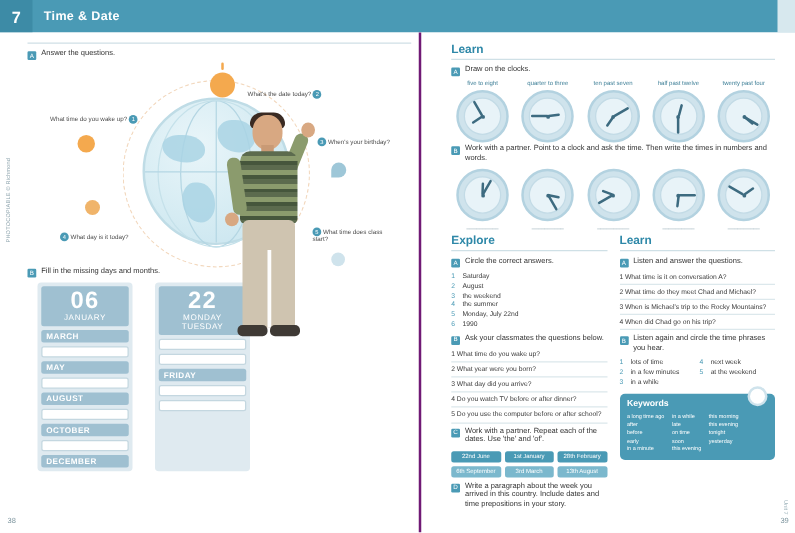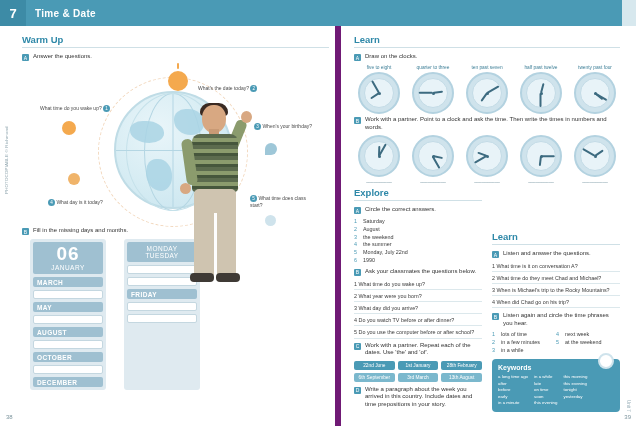--- a/index.html
+++ b/index.html
@@ -50,22 +50,22 @@
   .left-page {
     width: 335px;
     position: relative;
     background: #ffffff;
     padding: 8px 6px 0 22px;
   }
   .right-page {
     flex: 1;
     position: relative;
     background: #ffffff;
-    padding: 8px 16px 0 13px;
-    border-left: 6px solid #701a75;
+    padding: 8px 16px 0 24px;
+    border-left: 2px solid #701a75;
   }
   .side-label {
     position: absolute;
     left: 4px; top: 168px;
     transform: rotate(-90deg);
     transform-origin: left top;
     font-size: 4.4px;
     color: #8fa5ae;
     white-space: nowrap;
     letter-spacing: .2px;
@@ -217,21 +217,21 @@
     background:#3d6b80; transform-origin: 50% 100%; border-radius:1px;
   }
   .hand-h { width:2px; height:10px; margin-left:-1px; }
   .hand-m { width:1.5px; height:14px; margin-left:-.75px; }
   .pin { position:absolute; left:50%; top:50%; width:3px; height:3px; margin:-1.5px 0 0 -1.5px; background:#3d6b80; border-radius:50%; }
   .clock-row2 { display:flex; justify-content:space-between; margin: 3px 0 4px 0; }
   .clock-cell2 { width: 50px; text-align:center; }
   .clock-lbl { font-size:4.6px; color:#6b8c99; margin-top:1px; }
 
   
-  .bottom-cols { display:flex; gap:10px; margin-top:3px;align-items:flex-end; }
+  .bottom-cols { display:flex; gap:10px; margin-top:3px; }
   .col { flex:1; }
   .ol { margin:0; padding:0; list-style:none; }
   .ol li { font-size:5.4px; color:#3b3b3b; line-height:1.45; display:flex; gap:3px; }
   .ol li .n { color:#4a9ab5; width:6px; flex:0 0 6px; }
   .qline { font-size:5.4px; color:#3b3b3b; line-height:1.5; border-bottom:1px solid #dce8ec; padding-bottom:1px; margin-bottom:2px; }
   .chip-grid { display:grid; grid-template-columns:repeat(3,1fr); gap:3px; margin-top:3px; }
   .chip {
     background:#4a9ab5; color:#fff; font-size:4.8px; text-align:center;
     border-radius:2px; padding:2px 1px;
   }
@@ -258,21 +258,20 @@
     <div class="unit-title">Time &amp; Date</div>
     <div class="hdr-tail"></div>
   </div>
 
   <div class="spread">
 
     <div class="left-page">
       <div class="side-label">PHOTOCOPIABLE © Richmond</div>
       <div class="pgnum-left">38</div>
 
-      <div class="sect-title">Warm Up</div>
       <div class="sect-rule"></div>
 
       <div class="task">
         <div class="tnum">A</div>
         <div class="ttext">Answer the questions.</div>
       </div>
 
       <div class="warm-art">
         <div class="ray-dots"></div>
         <div class="globe">
@@ -346,20 +345,21 @@
           <div class="cal-blank"></div>
           <div class="cal-item">AUGUST</div>
           <div class="cal-blank"></div>
           <div class="cal-item">OCTOBER</div>
           <div class="cal-blank"></div>
           <div class="cal-item">DECEMBER</div>
         </div>
 
         <div class="cal">
           <div class="cal-top">
+            <div class="big">22</div>
             <div class="sub">MONDAY</div>
             <div class="cal-sub2">TUESDAY</div>
           </div>
           <div class="cal-blank"></div>
           <div class="cal-blank"></div>
           <div class="cal-item">FRIDAY</div>
           <div class="cal-blank"></div>
           <div class="cal-blank"></div>
         </div>
       </div>

